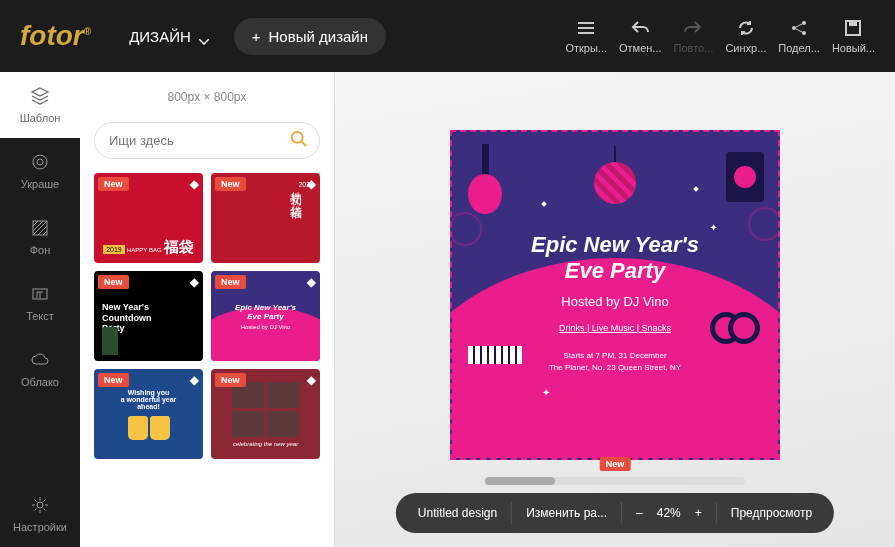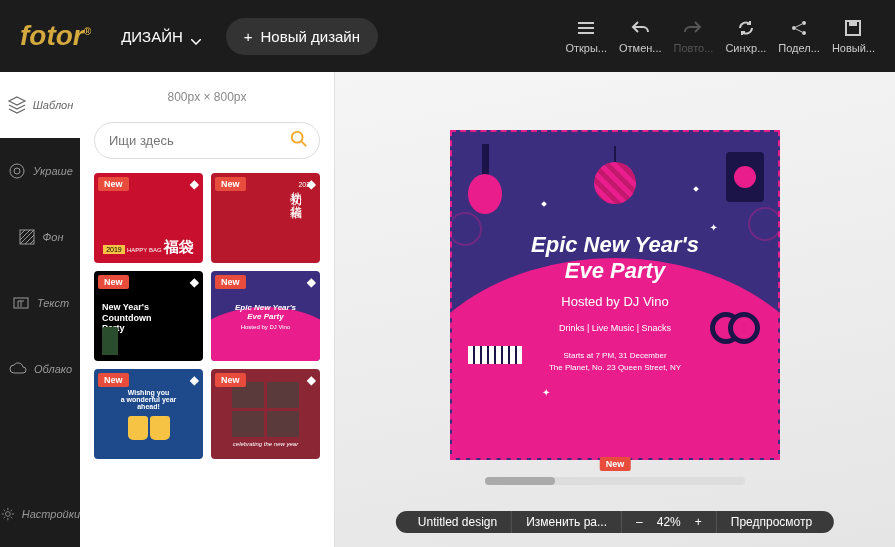--- a/index.html
+++ b/index.html
@@ -1,31 +1,31 @@
 <!DOCTYPE html>
 <html><head>
 <meta charset="utf-8">
 <style>
 * { margin: 0; padding: 0; box-sizing: border-box; font-family: Arial, sans-serif; }
 body { width: 895px; height: 547px; overflow: hidden; background: #fff; }
 
 .topbar { height: 72px; background: #1c1c1c; display: flex; align-items: center; padding: 0 20px; color: #ccc; }
-.logo { font-size: 28px; font-weight: bold; color: #d4a93e; font-style: italic; margin-right: 30px; }
+.logo { font-size: 28px; font-weight: bold; color: #d4a93e; font-style: italic; margin-right: 38px; }
 .logo sup { font-size: 10px; }
 .design-drop { color: #fff; font-size: 15px; margin-right: 25px; display: flex; align-items: flex-end; gap: 8px; }
 .new-design { background: #333; color: #fff; padding: 10px 18px; border-radius: 20px; font-size: 15px; display: flex; align-items: center; gap: 8px; }
 .top-actions { margin-left: auto; display: flex; gap: 12px; }
 .top-action { display: flex; flex-direction: column; align-items: center; font-size: 11px; color: #ccc; gap: 4px; }
 .top-action svg { width: 20px; height: 20px; }
 .top-action.disabled { color: #555; }
 
 .main { display: flex; height: calc(100% - 72px); }
 
 .side-tabs { width: 80px; background: #1c1c1c; display: flex; flex-direction: column; align-items: center; padding-top: 0; color: #999; }
-.side-tab { width: 100%; height: 66px; display: flex; flex-direction: row; align-items: center; justify-content: center; gap: 6px; font-size: 11px; cursor: pointer; font-style: italic; }
+.side-tab { width: 100%; height: 66px; display: flex; flex-direction: column; align-items: center; justify-content: center; gap: 6px; font-size: 11px; cursor: pointer; }
 .side-tab.active { background: #fff; color: #666; }
 .side-tab svg { width: 20px; height: 20px; }
 
 .panel { width: 255px; background: #fff; display: flex; flex-direction: column; border-right: 1px solid #e0e0e0; }
 .panel-head { text-align: center; padding: 14px 0 10px; }
 .panel-title { font-size: 14px; font-weight: bold; letter-spacing: 1px; color: #333; }
 .panel-sub { font-size: 12px; color: #888; margin-top: 4px; }
 .search-wrap { margin: 8px 14px; position: relative; }
 .search-input { width: 100%; padding: 10px 40px 10px 14px; border: 1px solid #ddd; border-radius: 20px; font-size: 13px; outline: none; }
 .search-btn { position: absolute; right: 12px; top: 50%; transform: translateY(-50%); }
@@ -48,21 +48,21 @@
 .t5 .tmpl-inner { font-size: 7px; justify-content: center; }
 .beer { display: flex; gap: 2px; margin-top: 6px; }
 .beer span { width: 20px; height: 24px; background: #f6c344; border-radius: 3px 3px 5px 5px; }
 
 .canvas-area { flex: 1; background: linear-gradient(170deg, #f5f5f5 0%, #e5e5e5 100%); position: relative; display: flex; align-items: center; justify-content: center; }
 .artboard { width: 330px; height: 330px; background: #3b2e7e; border: 2px dashed #e91e8c; position: relative; margin-top: -30px; overflow: hidden; }
 .artboard::before { content: ''; position: absolute; bottom: -80px; left: -60px; right: -60px; height: 280px; background: #e91e8c; border-radius: 50% 50% 0 0 / 60% 60% 0 0; }
 .ab-txt { position: relative; z-index: 2; text-align: center; color: #fff; padding-top: 100px; }
 .ab-title { font-size: 22px; font-weight: bold; font-style: italic; line-height: 1.2; }
 .ab-host { font-size: 13px; margin-top: 10px; }
-.ab-info { font-size: 9px; margin-top: 14px; }
+.ab-info { font-size: 9px; margin-top: 14px; text-decoration: underline; }
 .ab-start { font-size: 8px; margin-top: 18px; }
 .ab-addr { font-size: 8px; margin-top: 3px; }
 .guitar { position: absolute; top: 12px; left: 16px; width: 38px; height: 70px; }
 .guitar-body { width: 34px; height: 40px; background: #e91e8c; border-radius: 50%; position: absolute; bottom: 0; }
 .guitar-neck { width: 7px; height: 40px; background: #1a1448; position: absolute; left: 14px; top: 0; }
 .disco { position: absolute; top: 14px; left: 50%; transform: translateX(-50%); }
 .disco-ball { width: 42px; height: 42px; background: repeating-linear-gradient(45deg, #e91e8c 0 5px, #c4186f 5px 10px); border-radius: 50%; position: relative; }
 .disco-line { width: 2px; height: 16px; background: #1a1448; margin: 0 auto; }
 .speaker { position: absolute; top: 20px; right: 14px; width: 38px; height: 50px; background: #1a1448; border-radius: 4px; display: flex; align-items: center; justify-content: center; }
 .speaker::before { content: ''; width: 22px; height: 22px; background: #e91e8c; border-radius: 50%; }
@@ -71,21 +71,21 @@
 .keyboard { position: absolute; left: 12px; bottom: 90px; width: 62px; height: 36px; background: #e91e8c; border-radius: 4px; }
 .keyboard::after { content: ''; position: absolute; bottom: 4px; left: 4px; right: 4px; height: 18px; background: repeating-linear-gradient(90deg, #fff 0 5px, #1a1448 5px 7px); }
 .ghost { position: absolute; width: 34px; height: 34px; border: 2px solid rgba(233,30,140,0.3); border-radius: 50%; }
 .g1 { top: 80px; left: -4px; }
 .g2 { top: 75px; right: -4px; }
 .sparkle { position: absolute; width: 4px; height: 4px; background: #fff; transform: rotate(45deg); }
 .star { position: absolute; color: #fff; font-size: 10px; }
 
 .new-small { position: absolute; bottom: 76px; left: 50%; transform: translateX(-50%); background: #e74c3c; color: #fff; font-size: 9px; font-weight: bold; padding: 2px 6px; border-radius: 2px; }
 
-.bottombar { position: absolute; bottom: 14px; left: 50%; transform: translateX(-50%); background: #3a3a3a; color: #fff; border-radius: 22px; height: 22px; display: flex; align-items: center; padding: 0 8px; font-size: 12px; }
+.bottombar { position: absolute; bottom: 14px; left: 50%; transform: translateX(-50%); background: #3a3a3a; color: #fff; border-radius: 22px; height: 40px; display: flex; align-items: center; padding: 0 8px; font-size: 12px; }
 .bb-item { padding: 0 14px; white-space: nowrap; display: flex; align-items: center; height: 100%; }
 .bb-sep { width: 1px; height: 22px; background: #555; }
 .bb-zoom { display: flex; align-items: center; gap: 14px; padding: 0 14px; }
 .bb-zoom span { cursor: pointer; }
 .scrollbar { position: absolute; bottom: 62px; left: 50%; transform: translateX(-50%); width: 260px; height: 8px; background: #ddd; border-radius: 4px; }
 .scrollbar::before { content: ''; position: absolute; left: 0; width: 70px; height: 8px; background: #aaa; border-radius: 4px; }
 </style>
 </head>
 <body>
 

